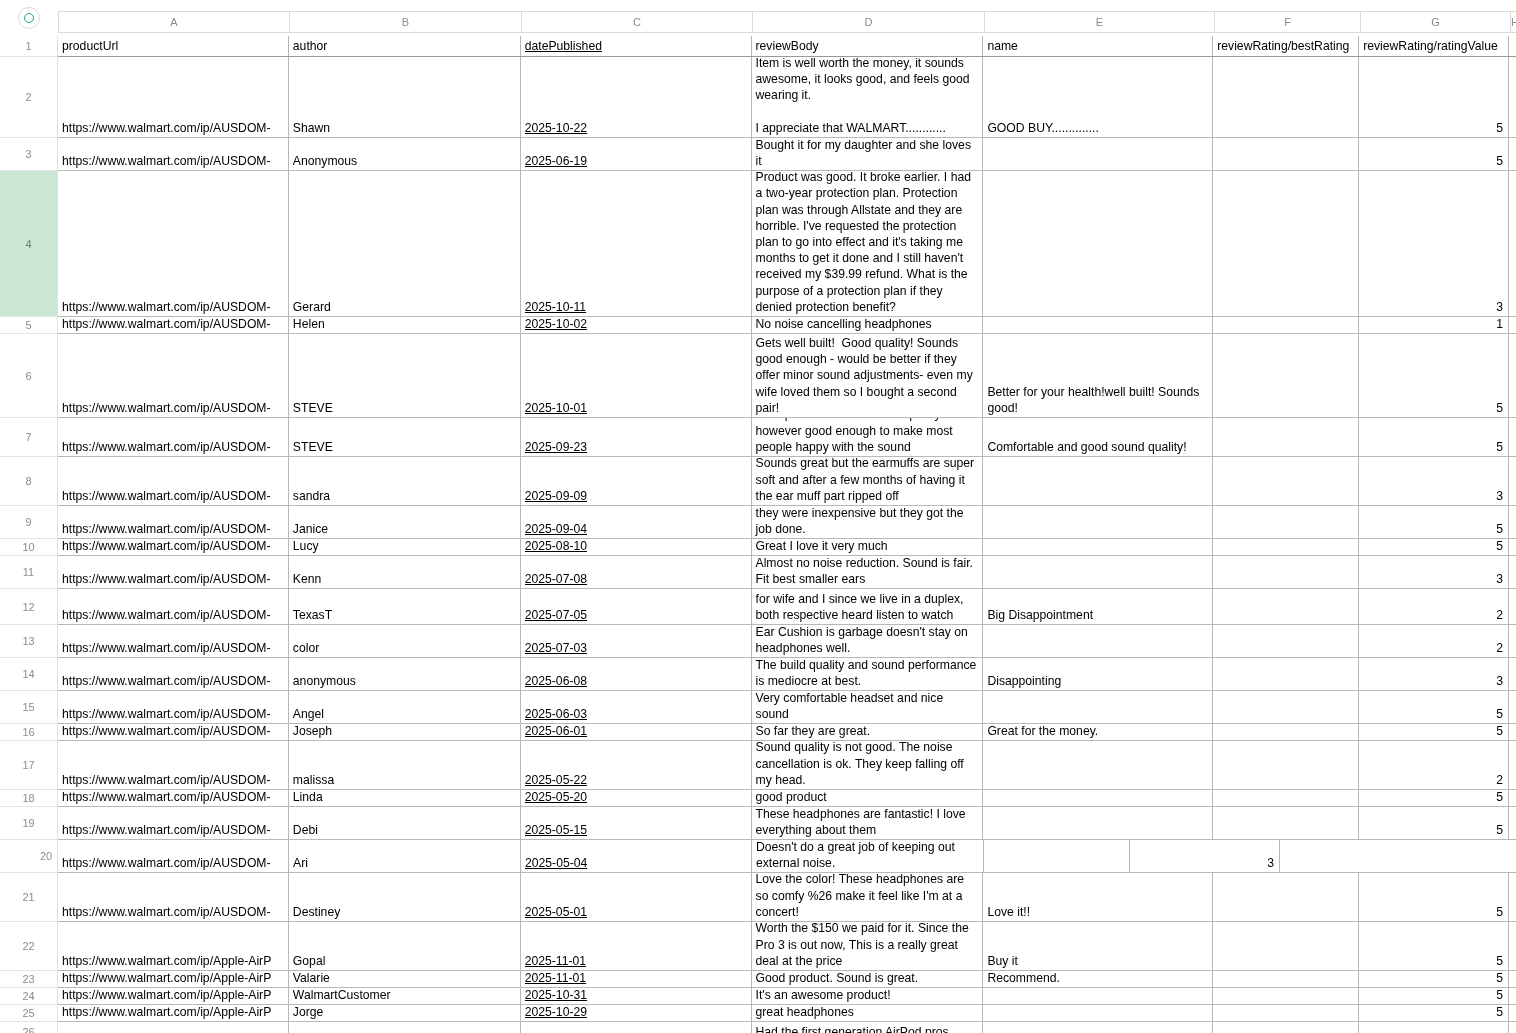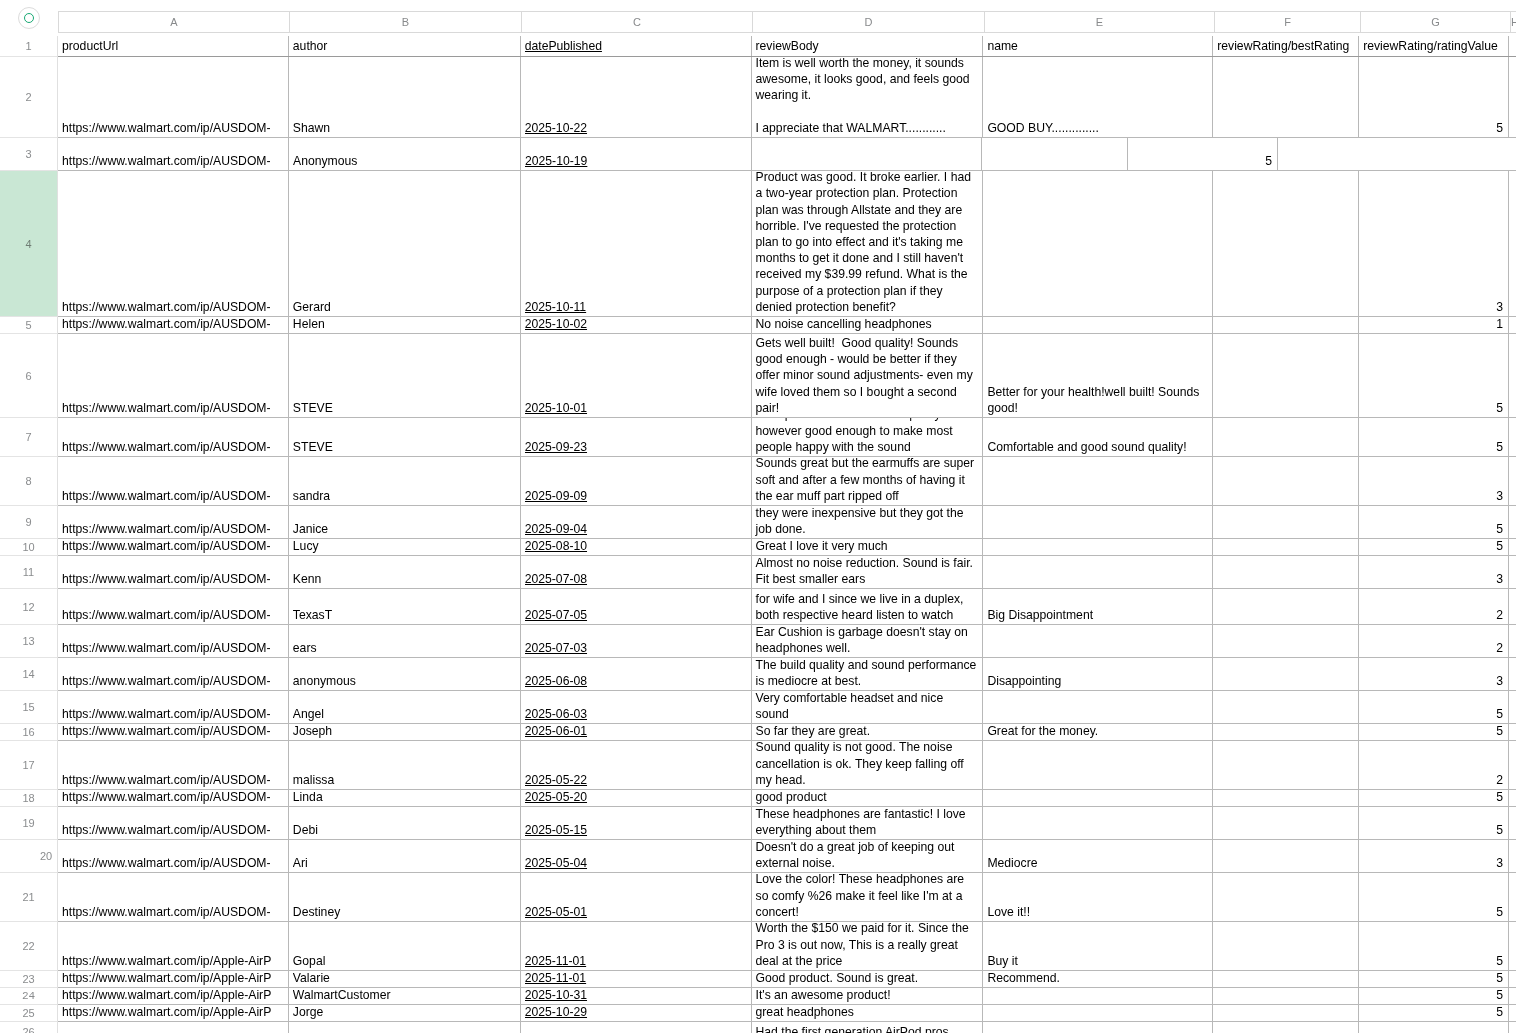--- a/index.html
+++ b/index.html
@@ -148,21 +148,21 @@
         <div class="rowhead" style="height: 33px;">14</div>
         <div class="rowhead" style="height: 33px;">15</div>
         <div class="rowhead" style="height: 17px;">16</div>
         <div class="rowhead" style="height: 49px;">17</div>
         <div class="rowhead" style="height: 17px;">18</div>
         <div class="rowhead" style="height: 33px;">19</div>
         <div class="rowhead" style="height: 33px; padding-left: 35px;">20</div>
         <div class="rowhead" style="height: 49px;">21</div>
         <div class="rowhead" style="height: 49px;">22</div>
         <div class="rowhead" style="height: 17px;">23</div>
-        <div class="rowhead" style="height: 17px; font-family: Liberation Mono, monospace;">24</div>
+        <div class="rowhead" style="height: 17px;">24</div>
         <div class="rowhead" style="height: 17px;">25</div>
         <div class="rowhead" style="height: 20px;">26</div>
       </div>
     <div class="cells" id="cells">
         <div class="row headerrow" style="height: 21px;">
           <div class="cell c-A"><span class="txt nowrap">productUrl</span></div>
           <div class="cell c-B"><span class="txt nowrap">author</span></div>
           <div class="cell c-C"><span class="txt nowrap">datePublished</span></div>
           <div class="cell c-D"><span class="txt">reviewBody</span></div>
           <div class="cell c-E"><span class="txt">name</span></div>
@@ -178,21 +178,22 @@
 
 I appreciate that WALMART............</span></div>
           <div class="cell c-E bottomal"><span class="txt">GOOD BUY..............</span></div>
           <div class="cell c-F num bottomal"><span class="txt"></span></div>
           <div class="cell c-G num bottomal"><span class="txt">5</span></div>
           <div class="cell c-H bottomal"><span class="txt"></span></div>
         </div>
         <div class="row" style="height: 33px;">
           <div class="cell c-A bottomal"><span class="txt nowrap">https://www.walmart.com/ip/AUSDOM-</span></div>
           <div class="cell c-B bottomal"><span class="txt nowrap">Anonymous</span></div>
-          <div class="cell c-C bottomal"><span class="txt nowrap">2025-10-19</span></div>
+          <div class="cell c-C bottomal"><span class="txt nowrap">2025-06-19</span></div>
+          <div class="cell c-D bottomal"><span class="txt">Bought it for my daughter and she loves it</span></div>
           <div class="cell c-E bottomal"><span class="txt"></span></div>
           <div class="cell c-F num bottomal"><span class="txt"></span></div>
           <div class="cell c-G num bottomal"><span class="txt">5</span></div>
           <div class="cell c-H bottomal"><span class="txt"></span></div>
         </div>
         <div class="row" style="height: 146px;">
           <div class="cell c-A bottomal"><span class="txt nowrap">https://www.walmart.com/ip/AUSDOM-</span></div>
           <div class="cell c-B bottomal"><span class="txt nowrap">Gerard</span></div>
           <div class="cell c-C bottomal"><span class="txt nowrap">2025-10-11</span></div>
           <div class="cell c-D bottomal"><span class="txt">Product was good. It broke earlier. I had a two-year protection plan. Protection plan was through Allstate and they are horrible. I've requested the protection plan to go into effect and it's taking me months to get it done and I still haven't received my $39.99 refund. What is the purpose of a protection plan if they denied protection benefit?</span></div>
@@ -276,21 +277,21 @@
           <div class="cell c-B bottomal clip"><span class="txt nowrap">TexasT</span></div>
           <div class="cell c-C bottomal clip"><span class="txt nowrap">2025-07-05</span></div>
           <div class="cell c-D bottomal clip"><span class="txt">Very little volume control.  Bought a pair for wife and I since we live in a duplex, both respective heard listen to watch</span></div>
           <div class="cell c-E bottomal clip"><span class="txt">Big Disappointment</span></div>
           <div class="cell c-F num bottomal clip"><span class="txt"></span></div>
           <div class="cell c-G num bottomal clip"><span class="txt">2</span></div>
           <div class="cell c-H bottomal clip"><span class="txt"></span></div>
         </div>
         <div class="row" style="height: 33px;">
           <div class="cell c-A bottomal"><span class="txt nowrap">https://www.walmart.com/ip/AUSDOM-</span></div>
-          <div class="cell c-B bottomal"><span class="txt nowrap">ears</span></div>
+          <div class="cell c-B bottomal"><span class="txt nowrap">color</span></div>
           <div class="cell c-C bottomal"><span class="txt nowrap">2025-07-03</span></div>
           <div class="cell c-D bottomal"><span class="txt">Ear Cushion is garbage doesn't stay on headphones well.</span></div>
           <div class="cell c-E bottomal"><span class="txt"></span></div>
           <div class="cell c-F num bottomal"><span class="txt"></span></div>
           <div class="cell c-G num bottomal"><span class="txt">2</span></div>
           <div class="cell c-H bottomal"><span class="txt"></span></div>
         </div>
         <div class="row" style="height: 33px;">
           <div class="cell c-A bottomal"><span class="txt nowrap">https://www.walmart.com/ip/AUSDOM-</span></div>
           <div class="cell c-B bottomal"><span class="txt nowrap">anonymous</span></div>
@@ -349,21 +350,20 @@
           <div class="cell c-E bottomal"><span class="txt"></span></div>
           <div class="cell c-F num bottomal"><span class="txt"></span></div>
           <div class="cell c-G num bottomal"><span class="txt">5</span></div>
           <div class="cell c-H bottomal"><span class="txt"></span></div>
         </div>
         <div class="row" style="height: 33px;">
           <div class="cell c-A bottomal"><span class="txt nowrap">https://www.walmart.com/ip/AUSDOM-</span></div>
           <div class="cell c-B bottomal"><span class="txt nowrap">Ari</span></div>
           <div class="cell c-C bottomal"><span class="txt nowrap">2025-05-04</span></div>
           <div class="cell c-D bottomal"><span class="txt">Doesn't do a great job of keeping out external noise.</span></div>
-          <div class="cell c-E bottomal"><span class="txt">Mediocre</span></div>
           <div class="cell c-F num bottomal"><span class="txt"></span></div>
           <div class="cell c-G num bottomal"><span class="txt">3</span></div>
           <div class="cell c-H bottomal"><span class="txt"></span></div>
         </div>
         <div class="row" style="height: 49px;">
           <div class="cell c-A bottomal"><span class="txt nowrap">https://www.walmart.com/ip/AUSDOM-</span></div>
           <div class="cell c-B bottomal"><span class="txt nowrap">Destiney</span></div>
           <div class="cell c-C bottomal"><span class="txt nowrap">2025-05-01</span></div>
           <div class="cell c-D bottomal"><span class="txt">Love the color! These headphones are so comfy %26 make it feel like I'm at a concert!</span></div>
           <div class="cell c-E bottomal"><span class="txt">Love it!!</span></div>

